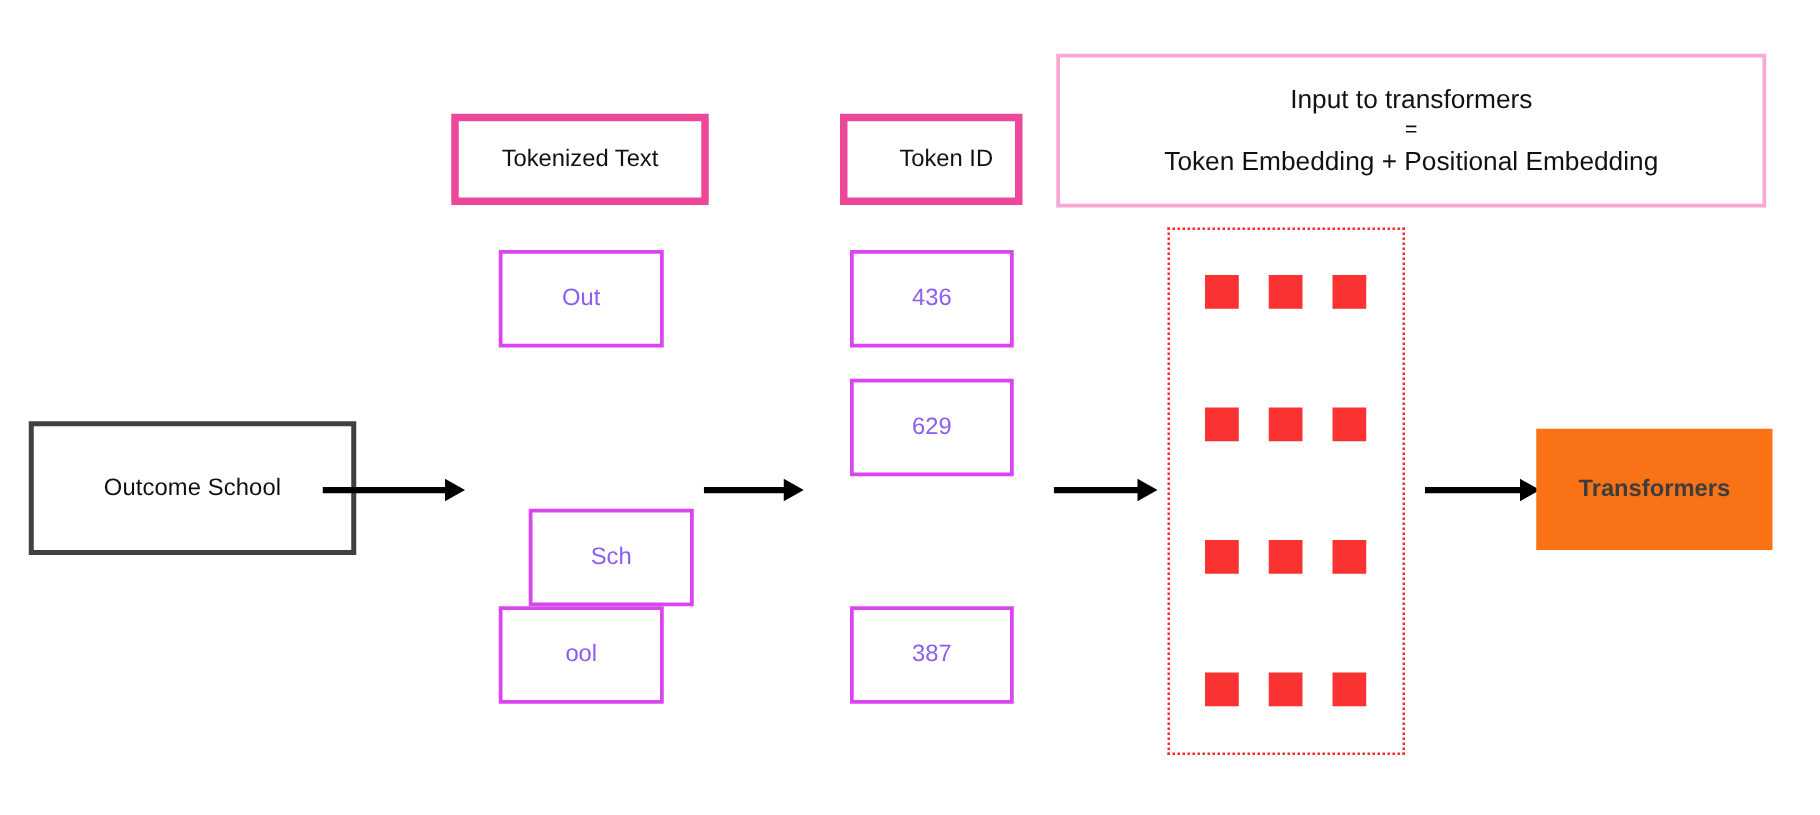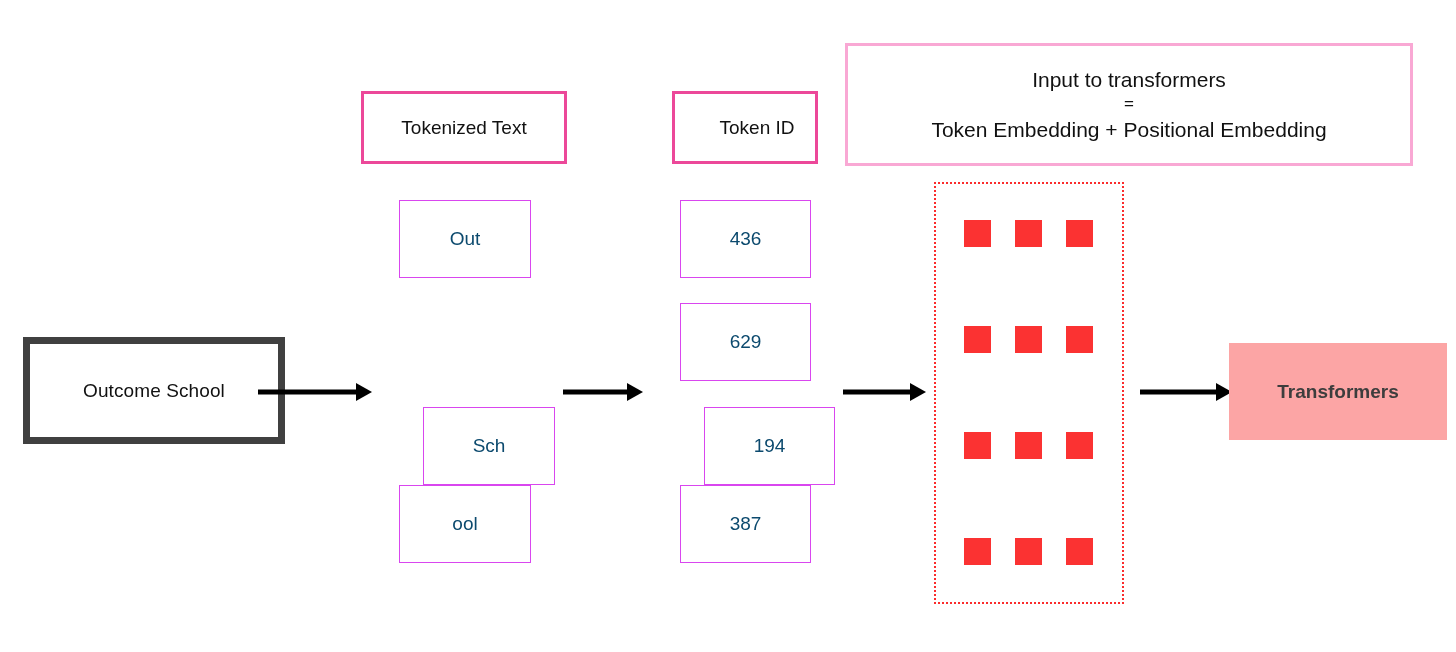--- a/index.html
+++ b/index.html
@@ -16,48 +16,48 @@
     width: 1456px;
     height: 652px;
     background: #ffffff;
     overflow: hidden;
   }
   .abs { position: absolute; box-sizing: border-box; }
 
   
   .source-box {
     left: 23px; top: 337px; width: 262px; height: 107px;
-    border: 7px solid #404040;
+    border: 4px solid #404040;
     background: #ffffff;
     display: flex; align-items: center; justify-content: center;
   }
   .source-box .lbl {
     font-size: 19px;
     color: #111111;
     letter-spacing: .1px;
   }
 
   
   .col-head {
-    border: 3px solid #ec4899;
+    border: 6px solid #ec4899;
     background: #ffffff;
     display: flex; align-items: center; justify-content: center;
     font-size: 19px;
     color: #111111;
   }
   .head-tok { left: 361px; top: 91px; width: 206px; height: 73px; }
   .head-id  { left: 672px; top: 91px; width: 146px; height: 73px; padding-left: 24px; }
 
   
   .cell {
-    border: 1px solid #d946ef;
+    border: 3px solid #d946ef;
     background: #ffffff;
     display: flex; align-items: center; justify-content: center;
     font-size: 19px;
-    color: #0c4a6e;
+    color: #8b5cf6;
   }
   .cell-tok { left: 399px; width: 132px; height: 78px; }
   .cell-id  { left: 680px; width: 131px; height: 78px; }
   .r0 { top: 200px; }
   .r1 { top: 303px; }
   .r2 { top: 407px; margin-left: 24px; }
   .r3 { top: 485px; }
 
   
   .arrow { height: 22px; display: block; }
@@ -90,22 +90,22 @@
     background: #ffffff;
   }
   .embed-cell {
     position: absolute;
     width: 27px; height: 27px;
     background: #fb3232;
   }
 
   
   .transformers-box {
-    left: 1229px; top: 343px; width: 218px; height: 97px;
-    background: #fca5a5;
+    left: 1229px; top: 343px; width: 189px; height: 97px;
+    background: #f97316;
     display: flex; align-items: center; justify-content: center;
   }
   .transformers-box .lbl {
     font-size: 19px;
     font-weight: bold;
     color: #3d3d3d;
   }
 </style>
 </head>
 <body>
@@ -143,23 +143,20 @@
   <div class="abs col-head head-id">
     <span>Token ID</span>
   </div>
 
   <div class="abs cell cell-id r0">
     <span>436</span>
   </div>
   <div class="abs cell cell-id r1">
     <span>629</span>
   </div>
-  <div class="abs cell cell-id r2">
-    <span>194</span>
-  </div>
   <div class="abs cell cell-id r3">
     <span>387</span>
   </div>
 
   <svg class="abs arrow a3" viewBox="0 0 83 22" preserveAspectRatio="none">
     <line x1="0" y1="11" x2="69" y2="11" stroke="#000000" stroke-width="5"></line>
     <polygon points="67,2 83,11 67,20" fill="#000000"></polygon>
   </svg>
 
   <div class="abs caption-box">

